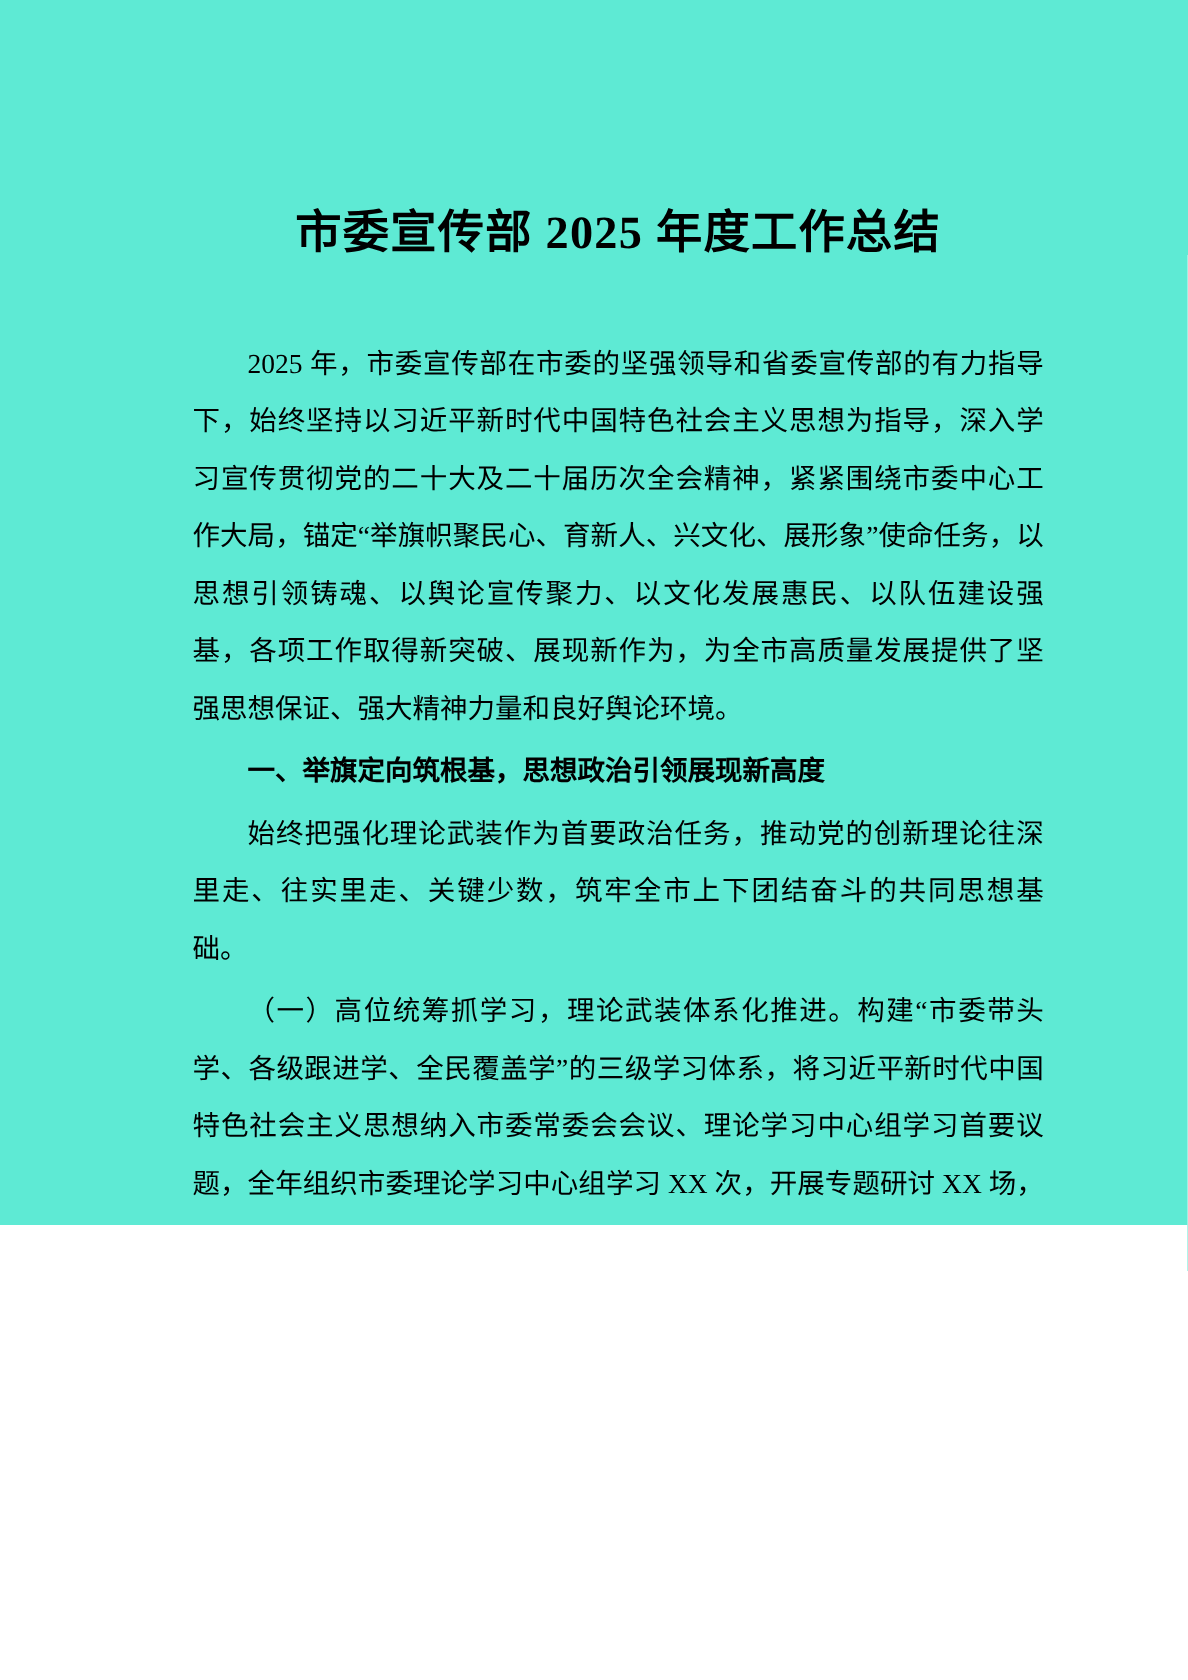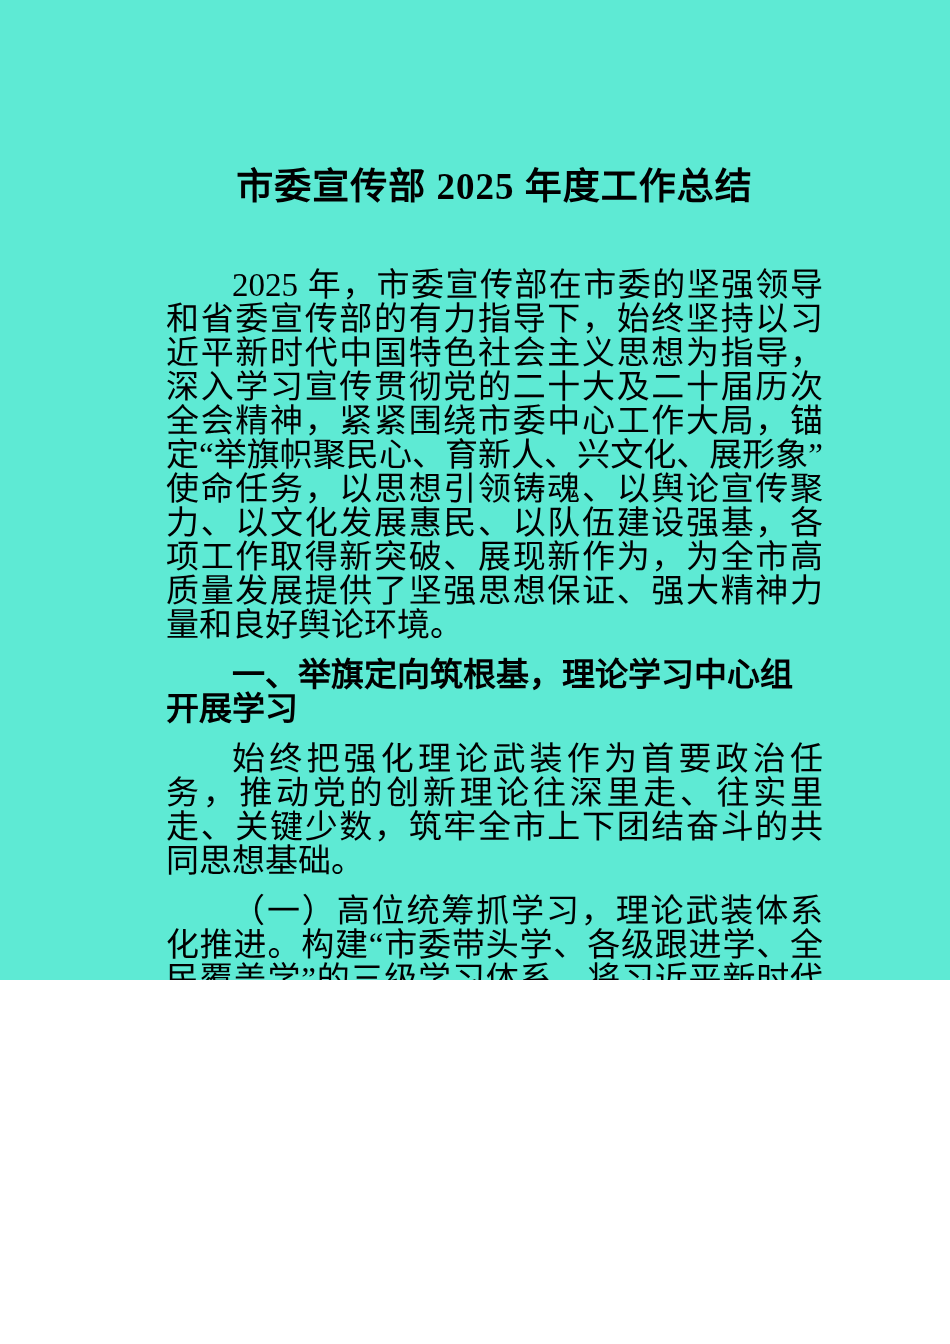--- a/index.html
+++ b/index.html
@@ -24,25 +24,25 @@
   }
   .doc-title {
     font-size: 37px;
     font-weight: bold;
     line-height: 50px;
     text-align: center;
     letter-spacing: 1px;
     margin: 0 0 56px 0;
   }
   .para {
-    font-size: 33px;
-    line-height: 34px;
+    font-size: 22px;
+    line-height: 46px;
     text-align: justify;
     text-indent: 2em;
-    margin: 16px;
+    margin: 4px;
     word-break: break-all;
   }
   .para.heading {
     font-weight: bold;
     text-align: left;
   }
   .page-footer {
     position: absolute;
     top: 1184px;
     left: 0;
@@ -54,21 +54,21 @@
 </style>
 </head>
 <body>
 
 <div class="page">
   <div class="content">
     <h1 class="doc-title">市委宣传部 2025 年度工作总结</h1>
 
     <p class="para">2025 年，市委宣传部在市委的坚强领导和省委宣传部的有力指导下，始终坚持以习近平新时代中国特色社会主义思想为指导，深入学习宣传贯彻党的二十大及二十届历次全会精神，紧紧围绕市委中心工作大局，锚定“举旗帜聚民心、育新人、兴文化、展形象”使命任务，以思想引领铸魂、以舆论宣传聚力、以文化发展惠民、以队伍建设强基，各项工作取得新突破、展现新作为，为全市高质量发展提供了坚强思想保证、强大精神力量和良好舆论环境。</p>
 
-    <p class="para heading">一、举旗定向筑根基，理论学习中心组开展学习</p>
+    <p class="para heading">一、举旗定向筑根基，思想政治引领展现新高度</p>
 
     <p class="para">始终把强化理论武装作为首要政治任务，推动党的创新理论往深里走、往实里走、关键少数，筑牢全市上下团结奋斗的共同思想基础。</p>
 
     <p class="para">（一）高位统筹抓学习，理论武装体系化推进。构建“市委带头学、各级跟进学、全民覆盖学”的三级学习体系，将习近平新时代中国特色社会主义思想纳入市委常委会会议、理论学习中心组学习首要议题，全年组织市委理论学习中心组学习 XX 次，开展专题研讨 XX 场，市委主要领导带头宣讲 XX 次，带动各级党委（党组）理论学习中心组开展学习 XX 余场。制定《全市理论学习中心组学习计划》，印发《理论学习参考》XX 期，举办理论骨干培训班 XX 期，培训基层理论宣讲骨干 XX 余人次，推动理论学习从“基层百姓”向全体党员干部延伸。</p>
 
   </div>
 
   <div class="page-footer">
     <span>1</span>
   </div>

